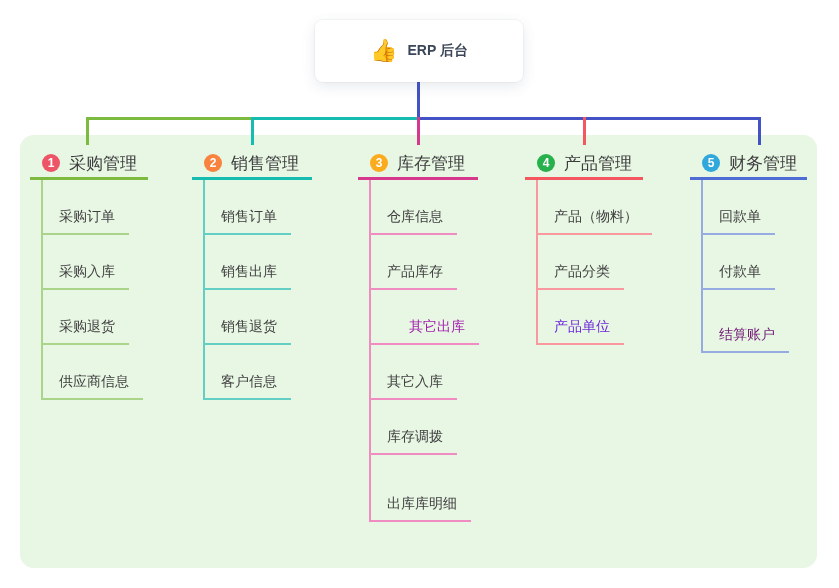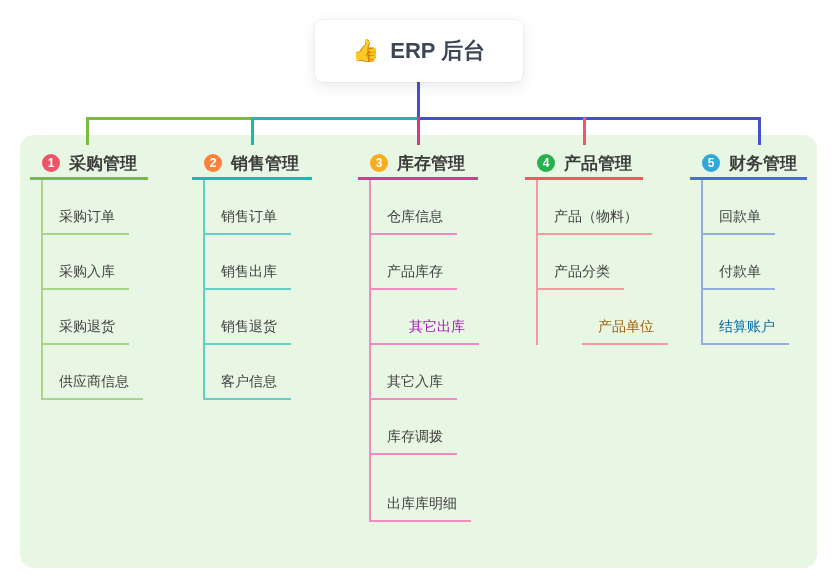--- a/index.html
+++ b/index.html
@@ -15,39 +15,39 @@
   }
   
   #root-node {
     position:absolute; left:315px; top:20px; width:208px; height:62px;
     background:#ffffff; border-radius:8px;
     box-shadow:0 4px 14px rgba(50,70,100,0.12), 0 0 0 1px rgba(0,0,0,0.03);
     display:flex; align-items:center; justify-content:center; gap:10px;
     z-index:3;
   }
   #root-node .thumb { font-size:22px; line-height:22px; color:#f5b11f; }
-  #root-node .root-title { font-size:22px; font-weight:600; color:#3b4658; white-space:nowrap; }
+  #root-node .root-title { font-size:14px; font-weight:600; color:#3b4658; white-space:nowrap; }
 
   
   .hline, .vline { position:absolute; z-index:2; }
   .hline { height:3px; }
   .vline { width:3px; }
 
   
   .branch { position:absolute; top:149px; z-index:2; }
   .branch-title {
     box-sizing:border-box; height:31px; display:flex; align-items:center;
     gap:9px; padding-left:12px; border-bottom:3px solid var(--line);
   }
   .badge {
     width:18px; height:18px; border-radius:50%; flex:0 0 18px;
     color:#ffffff; font-size:12px; font-weight:bold;
     display:flex; align-items:center; justify-content:center;
   }
-  .title-label { font-size:17px; font-weight:700; color:#3c3c3c; white-space:nowrap; }
+  .title-label { font-size:17px; font-weight:400; color:#3c3c3c; white-space:nowrap; }
   .children { margin-left:11px; border-left:2px solid var(--lite); width:max-content; }
   .child {
     width:max-content; border-bottom:2px solid var(--lite);
     padding:26px 14px 7px 16px; font-size:14px; line-height:20px;
     color:#404040; white-space:nowrap;
   }
   .child:first-child { }
 </style>
 </head>
 <body>
@@ -111,28 +111,28 @@
         </div>
       </div>
       <div class="branch" style="left: 525px; --line: #f4575f; --lite: #f9989e;">
         <div class="branch-title" style="width: 118px;">
           <span class="badge" style="background: rgb(38, 177, 76);">4</span>
           <span class="title-label" style="color: rgb(60, 60, 60);">产品管理</span>
         </div>
         <div class="children">
           <div class="child" style="color: rgb(64, 64, 64);">产品（物料）</div>
           <div class="child" style="color: rgb(64, 64, 64);">产品分类</div>
-          <div class="child" style="color: #a16207; margin-left: 44px;">产品单位</div>
+          <div class="child" style="color: #6d28d9;">产品单位</div>
         </div>
       </div>
       <div class="branch" style="left: 690px; --line: #4e6cd3; --lite: #96abe2;">
         <div class="branch-title" style="width: 117px;">
           <span class="badge" style="background: rgb(48, 168, 220);">5</span>
           <span class="title-label" style="color: rgb(60, 60, 60);">财务管理</span>
         </div>
         <div class="children">
           <div class="child" style="color: rgb(64, 64, 64);">回款单</div>
           <div class="child" style="color: rgb(64, 64, 64);">付款单</div>
-          <div class="child" style="color: #0369a1;">结算账户</div>
+          <div class="child" style="color: #701a75; margin-top: 8px;">结算账户</div>
         </div>
       </div>
     </div>
 </div>
 
 </body></html>

